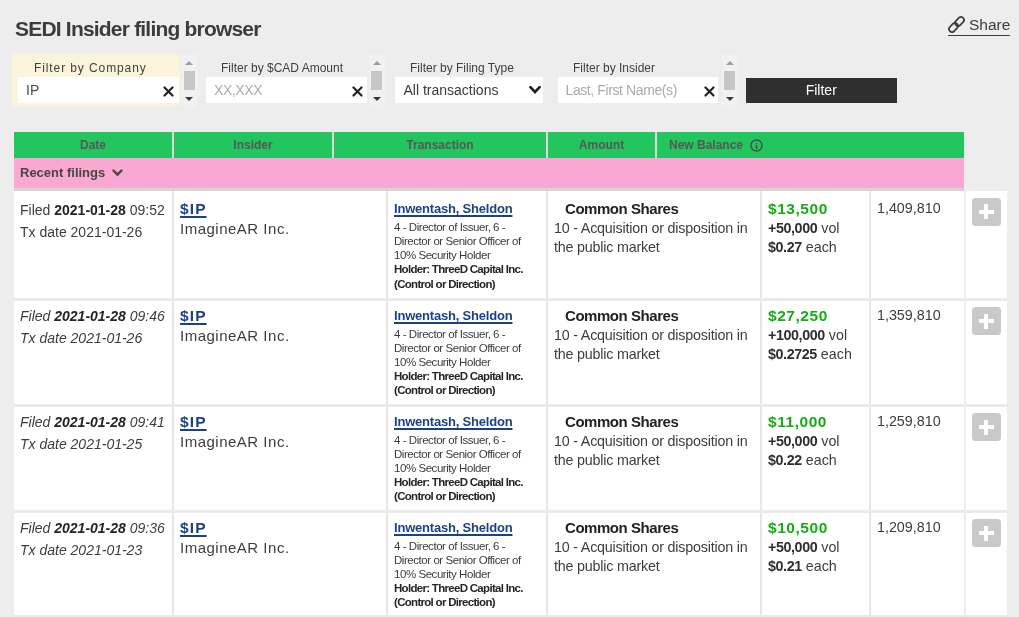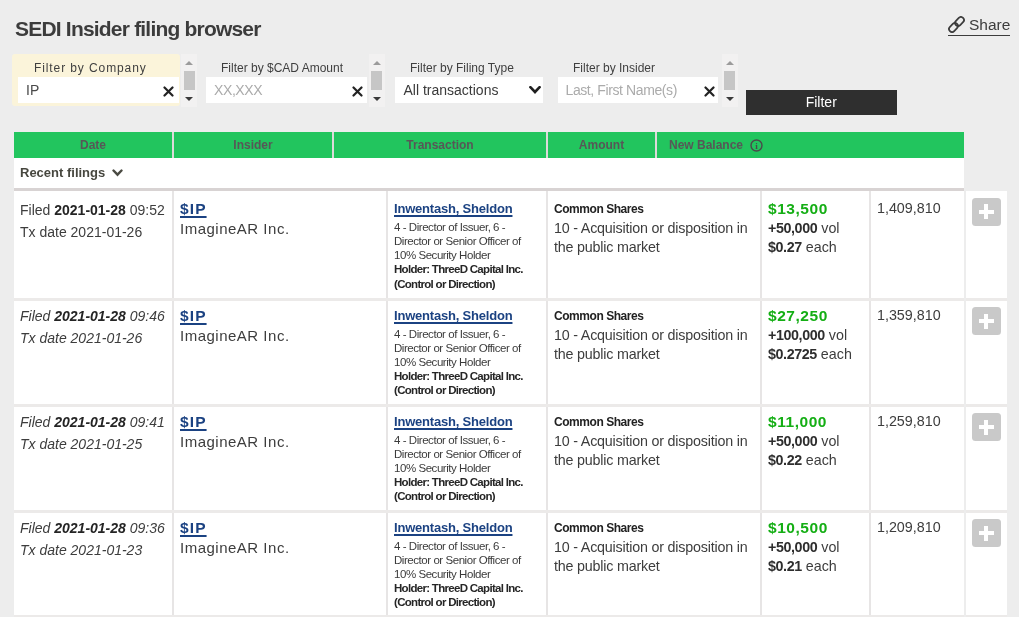--- a/index.html
+++ b/index.html
@@ -29,47 +29,47 @@
 .strip .up { position:absolute; left:4px; top:6.5px; width:0; height:0;
   border-left:4px solid transparent; border-right:4px solid transparent; border-bottom:4.5px solid #9B9B9B; }
 .strip .thumb { position:absolute; left:2.5px; top:17px; width:11px; height:18.5px; background:#C6C6C6; }
 .strip .down { position:absolute; left:4px; bottom:6.5px; width:0; height:0;
   border-left:4px solid transparent; border-right:4px solid transparent; border-top:4.5px solid #3A3A3A; }
 
 .selectbox { left:394.5px; top:77px; width:148.5px; height:26px; background:#fff; position:absolute;
   font-size:14px; color:#3A3A3A; line-height:26px; padding-left:9px; white-space:nowrap; }
 .selectbox svg { position:absolute; right:2.5px; top:9px; }
 
-.fbtn { left:746px; top:90px; width:150.5px; height:25px; background:#2F2F2F; color:#fff;
+.fbtn { left:746px; top:78px; width:150.5px; height:25px; background:#2F2F2F; color:#fff;
   font-size:14px; text-align:center; line-height:25px; position:absolute; }
 
 
 .thead { left:14px; top:132px; width:950px; height:26px; background:#22c55e; position:absolute; display:flex; }
 .th { font-size:12px; font-weight:700; color:#575757; text-align:center; line-height:27px; border-right:2px solid #DDDADA; white-space:nowrap; }
 .th:last-child { border-right:none;margin-left:12px; }
 .th svg { vertical-align:-2.5px; margin-left:4px; }
 .c1 { width:160px; } .c2 { width:214px; } .c3 { width:160px; } .c4 { width:214px; } .c5 { width:109px; } .c6 { width:93px; }
 
-.recent { left:14px; top:158.4px; width:950px; height:33px; background:#ffffff;
+.recent { left:14px; top:158.4px; width:950px; height:33px; background:#f9a8d4;
   border-bottom:3px solid #D8D3D3; position:absolute;
   font-size:13px; font-weight:700; color:#47473F; line-height:30px; padding-left:6px; }
 .recent svg { margin-left:3px; vertical-align:0.5px; }
 
 .row { left:14px; width:950px; position:absolute; display:flex; background:#fff; border-bottom:3px solid #ECEAE9; }
 .cell { border-right:2px solid #E7E5E5; padding:8px 0 0 6px; font-size:14.3px; line-height:19px; overflow:hidden; white-space:nowrap; }
 .cell:last-child { border-right:none; }
 .cell.date { line-height:22px; padding-top:8px; font-size:14px; }
 .cell.date b { color:#242424; }
 a.blue { color:#1B4282; font-weight:700; text-decoration:underline; text-decoration-thickness:2px; text-underline-offset:2px; font-size:15.5px; letter-spacing:1.1px; }
 a.ins { font-size:13px !important; letter-spacing:-0.2px !important; }
 .small { font-size:11.5px; line-height:14px; color:#3B3B3B; margin-top:2px; letter-spacing:-0.45px; }
 .smallb { font-size:11.5px; line-height:14.5px; color:#262626; font-weight:700; letter-spacing:-0.7px; }
 .green { color:#14AE14; font-weight:700; font-size:15.5px; letter-spacing:0.55px; }
 .b { font-weight:700; color:#2E2E2E; letter-spacing:-0.4px; }
-.cs { font-weight:700; color:#222; font-size:12px; letter-spacing:-0.45px; }
+.cs { font-weight:700; color:#222; font-size:15px; letter-spacing:-0.45px;margin-left:11px; }
 .iss { font-size:15px; letter-spacing:0.5px; }
 .trx { letter-spacing:-0.2px; }
 
 .acell { left:965.5px; width:41.5px; background:#fff; position:absolute; border-bottom:3px solid #ECEAE9; }
 .r2 .cell { padding-top:5px; }
 .r2 .cell.date { padding-top:4px;font-style:italic; }
 .plus { position:absolute; left:6px; top:6.5px; width:29px; height:28px; background:#C9C9C9; border-radius:3.5px; }
 .plus:before { content:""; position:absolute; left:7px; top:12px; width:15px; height:4px; background:#fff; }
 .plus:after { content:""; position:absolute; left:12.5px; top:6.5px; width:4px; height:15px; background:#fff; }
 </style>

